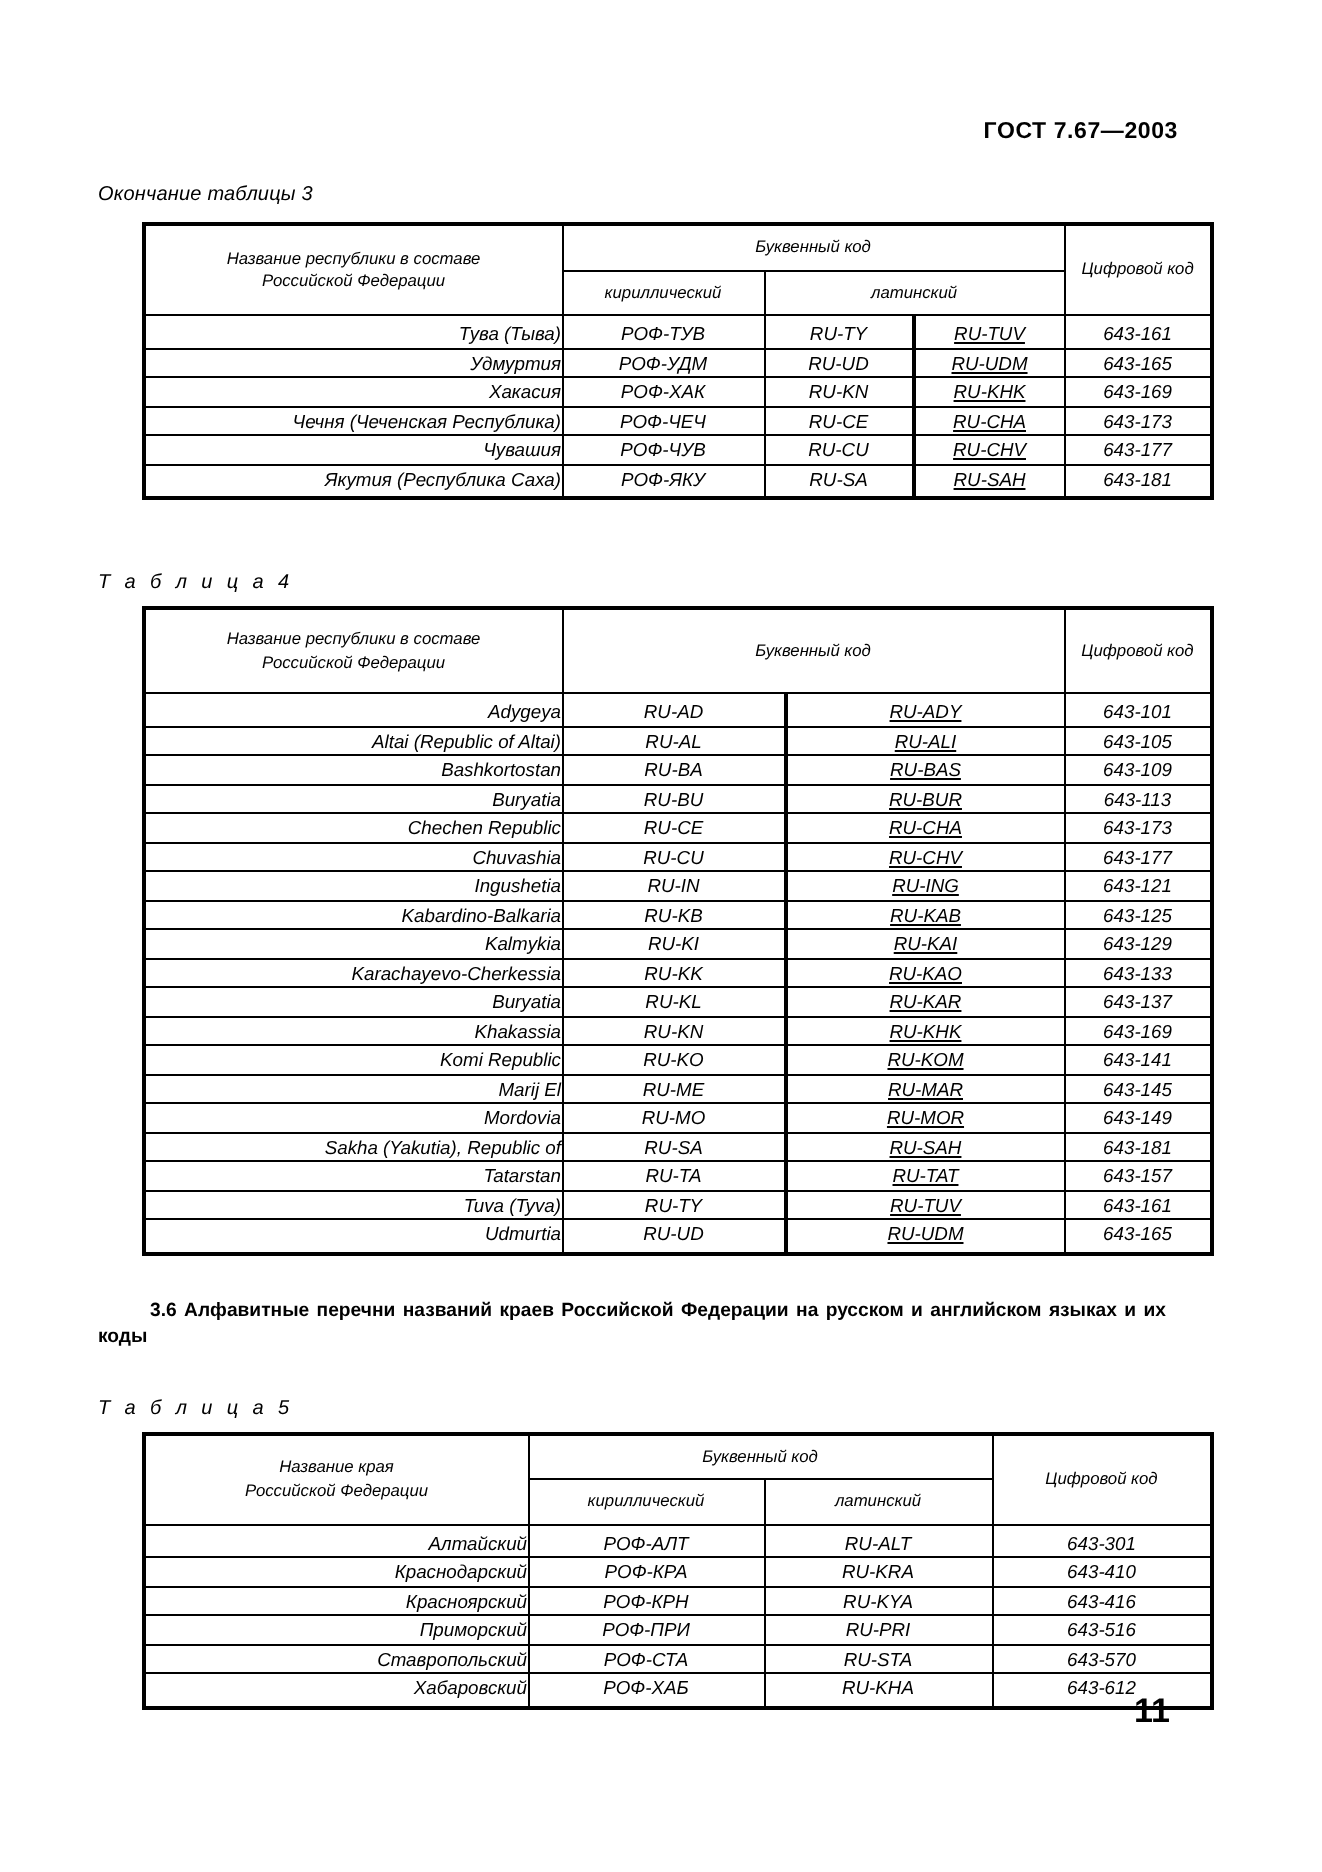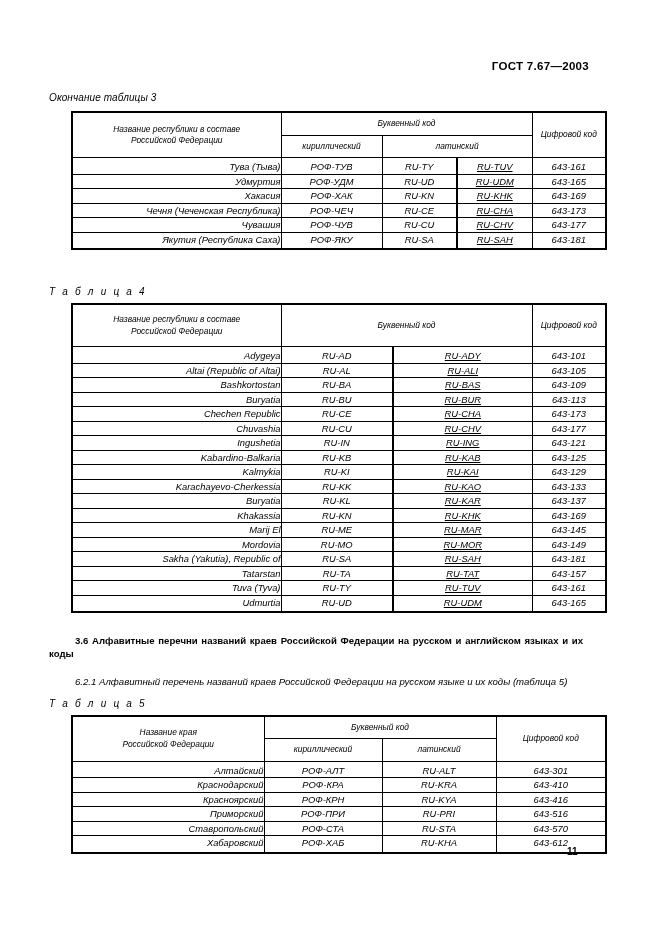--- a/index.html
+++ b/index.html
@@ -122,21 +122,21 @@
   .row-last  .cell { padding-bottom: 2px !important; }
 
   
   .sep-left { border-left: 2px solid #000 !important; text-decoration: underline; }
 
   
   .folio {
     position: absolute;
     left: 567px;
     top: 846px;
-    font-size: 10px;
+    font-size: 17px;
     font-weight: bold;
   }
 </style>
 </head>
 <body>
 
 <div class="page">
 
   <div class="running-head">ГОСТ 7.67—2003</div>
 
@@ -301,20 +301,26 @@
           <td class="cell ctr sep-left">RU-KAR</td>
           <td class="cell ctr">643-137</td>
         </tr>
         <tr>
           <td class="cell name-col">Khakassia</td>
           <td class="cell ctr">RU-KN</td>
           <td class="cell ctr sep-left">RU-KHK</td>
           <td class="cell ctr">643-169</td>
         </tr>
         <tr>
+          <td class="cell name-col">Komi Republic</td>
+          <td class="cell ctr">RU-KO</td>
+          <td class="cell ctr sep-left">RU-KOM</td>
+          <td class="cell ctr">643-141</td>
+        </tr>
+        <tr>
           <td class="cell name-col">Marij El</td>
           <td class="cell ctr">RU-ME</td>
           <td class="cell ctr sep-left">RU-MAR</td>
           <td class="cell ctr">643-145</td>
         </tr>
         <tr>
           <td class="cell name-col">Mordovia</td>
           <td class="cell ctr">RU-MO</td>
           <td class="cell ctr sep-left">RU-MOR</td>
           <td class="cell ctr">643-149</td>
@@ -345,21 +351,20 @@
         </tr>
       </tbody>
     </table>
 
     <div class="gap-lg"></div>
 
     <p class="para bold">3.6 Алфавитные перечни названий краев Российской Федерации на русском и английском языках и их коды</p>
 
     <div class="gap-md"></div>
 
-    <p class="para">6.2.1  Алфавитный перечень названий краев Российской Федерации на русском языке и их коды (таблица 5)</p>
 
     <div class="gap-sm"></div>
 
     <div class="table-label">Т а б л и ц а  5</div>
 
     <table class="gost">
       <colgroup>
         <col style="width:192px">
         <col style="width:118px">
         <col style="width:114px">

